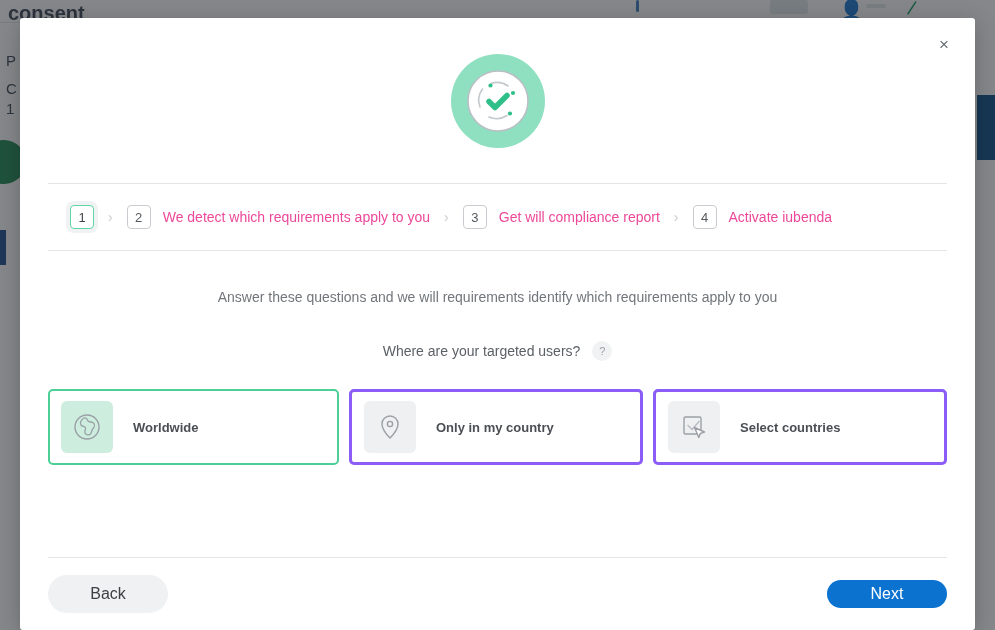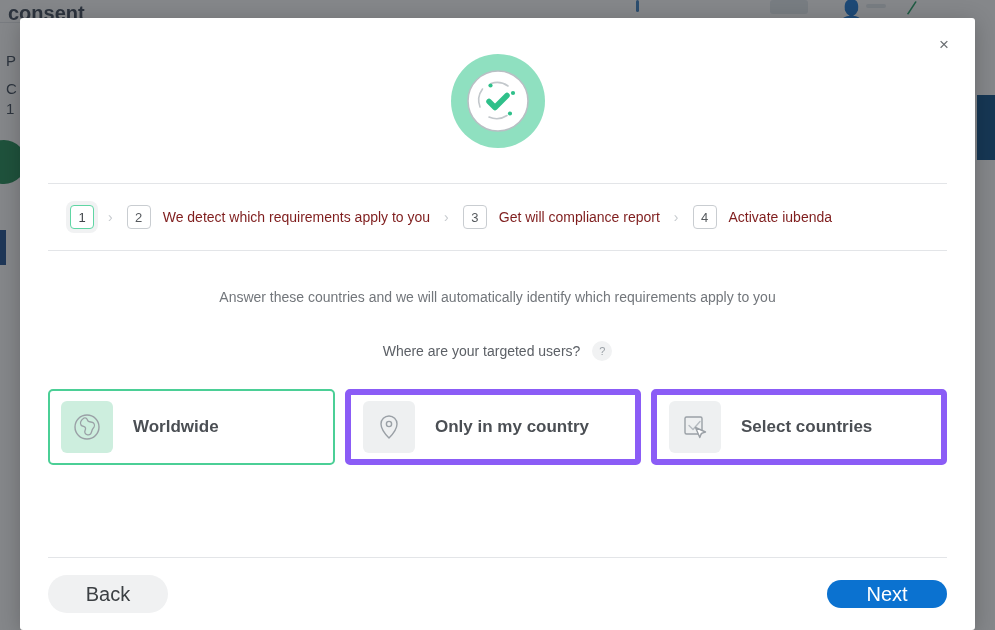--- a/index.html
+++ b/index.html
@@ -157,21 +157,21 @@
     box-sizing: border-box;
   }
   .step.active .step-num {
     border-color: #5fd6a4;
     color: #41454a;
     box-shadow: 0 0 0 4px #f1f2f3;
   }
   .step-label {
     margin-left: 12px;
     font-size: 14px;
-    color: #7f1d1d;
+    color: #ec4899;
     white-space: nowrap;
   }
   .step-sep {
     margin: 0 14px;
     color: #c7cbcf;
     font-size: 14px;
     line-height: 1;
     display: flex;
     align-items: center;
   }
@@ -209,21 +209,21 @@
 
   
   #options {
     display: flex;
     gap: 10px;
     margin: 28px 28px 0 28px;
   }
   .option-card {
     flex: 1;
     height: 76px;
-    border: 6px solid #8b5cf6;
+    border: 3px solid #8b5cf6;
     border-radius: 5px;
     background: #fff;
     display: flex;
     align-items: center;
     padding-left: 12px;
     box-sizing: border-box;
     cursor: pointer;
   }
   .option-card.selected {
     border: 2px solid #4bcf96;
@@ -237,42 +237,42 @@
     display: flex;
     align-items: center;
     justify-content: center;
     flex: none;
   }
   .option-card.selected .option-icon-tile {
     background: #cdeede;
   }
   .option-label {
     margin-left: 20px;
-    font-size: 17px;
+    font-size: 13px;
     font-weight: bold;
     color: #4b4f54;
   }
 
   
   #footer {
     position: absolute;
     left: 0;
     right: 0;
     bottom: 0;
     height: 72px;
     border-top: 1px solid #e3e5e8;
     margin: 0 28px;
     display: flex;
     align-items: center;
     justify-content: space-between;
   }
   .btn {
     border: none;
     border-radius: 30px;
-    font-size: 20px;
+    font-size: 16px;
     cursor: pointer;
     font-family: "Liberation Sans", sans-serif;
   }
   #back-btn {
     background: #f0f1f2;
     color: #3c4044;
     width: 120px;
     height: 38px;
   }
   #next-btn {
@@ -341,21 +341,21 @@
       <div class="step-label">Get will compliance report</div>
     </div>
     <div class="step-sep">›</div>
 
     <div class="step">
       <div class="step-num">4</div>
       <div class="step-label">Activate iubenda</div>
     </div>
   </div>
 
-  <div id="intro-text">Answer these countries and we will automatically identify which requirements apply to you</div>
+  <div id="intro-text">Answer these questions and we will requirements identify which requirements apply to you</div>
 
   <div id="question-row">
     <div id="question-text">Where are your targeted users?</div>
     <div id="help-badge">?</div>
   </div>
 
   <div id="options">
 
     <div class="option-card selected">
       <div class="option-icon-tile">

